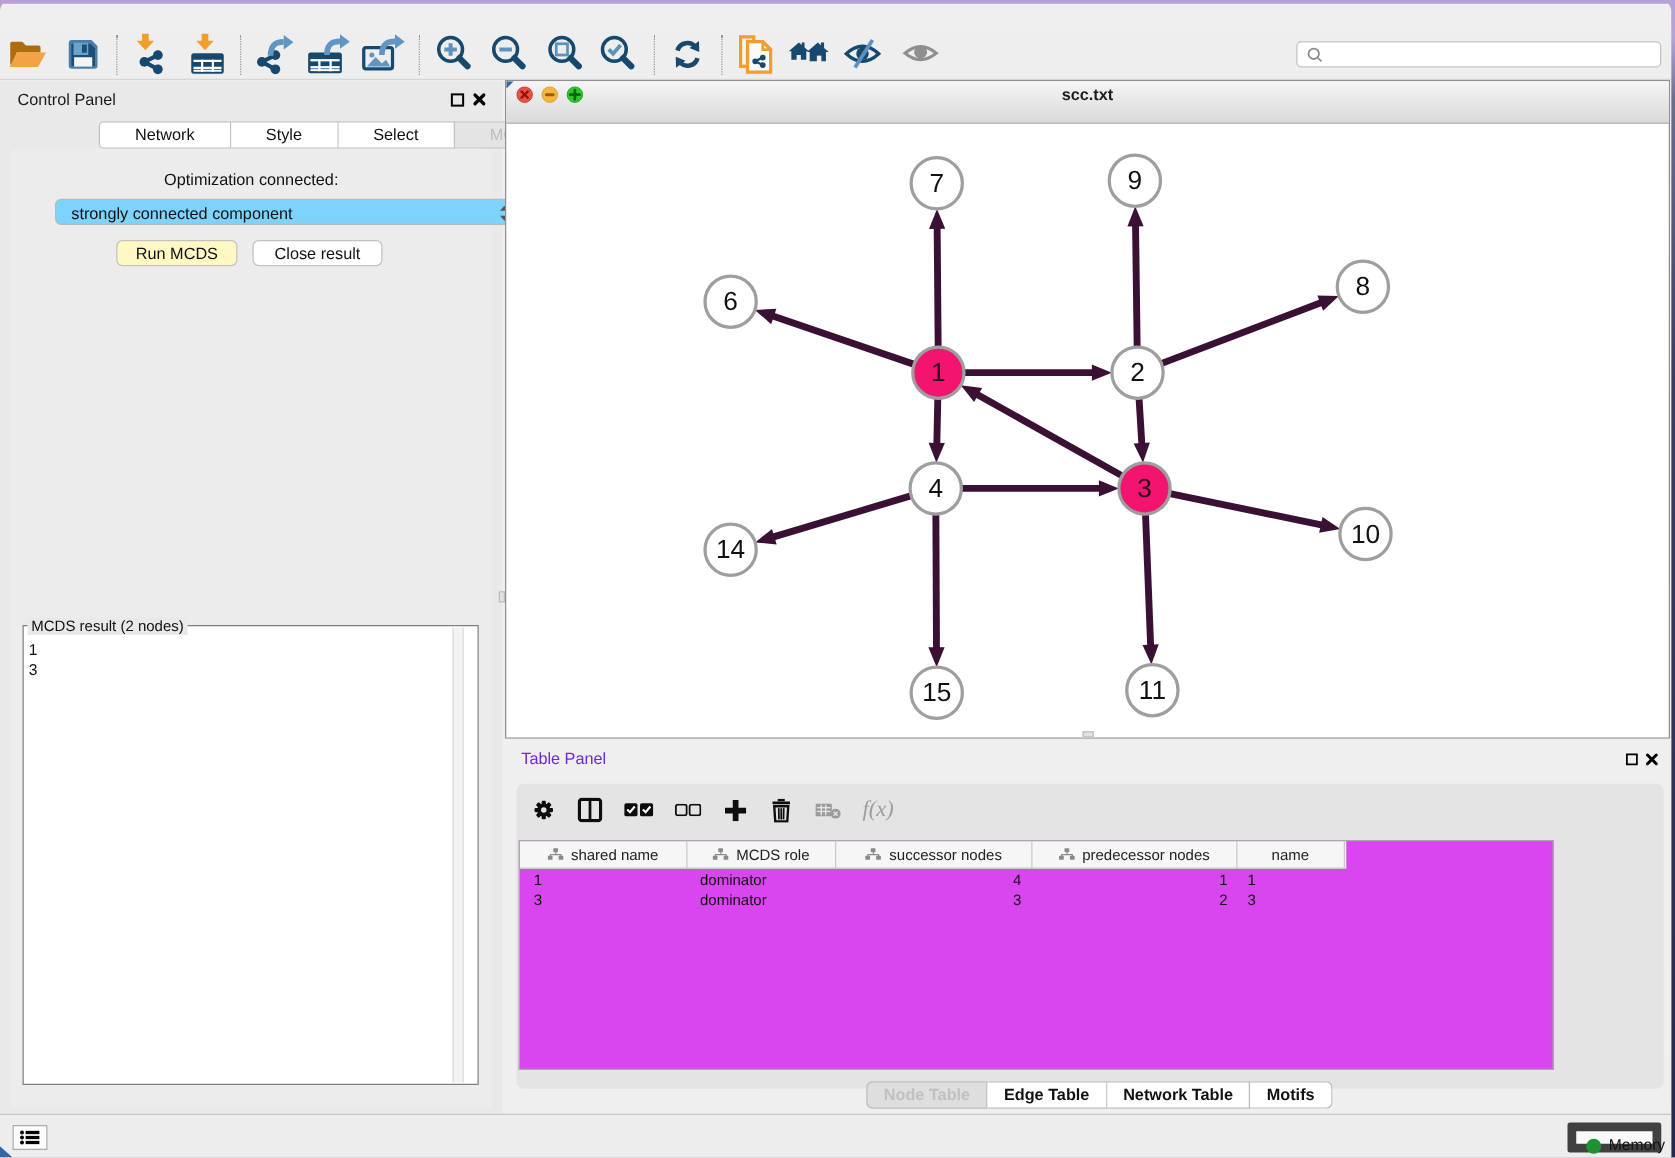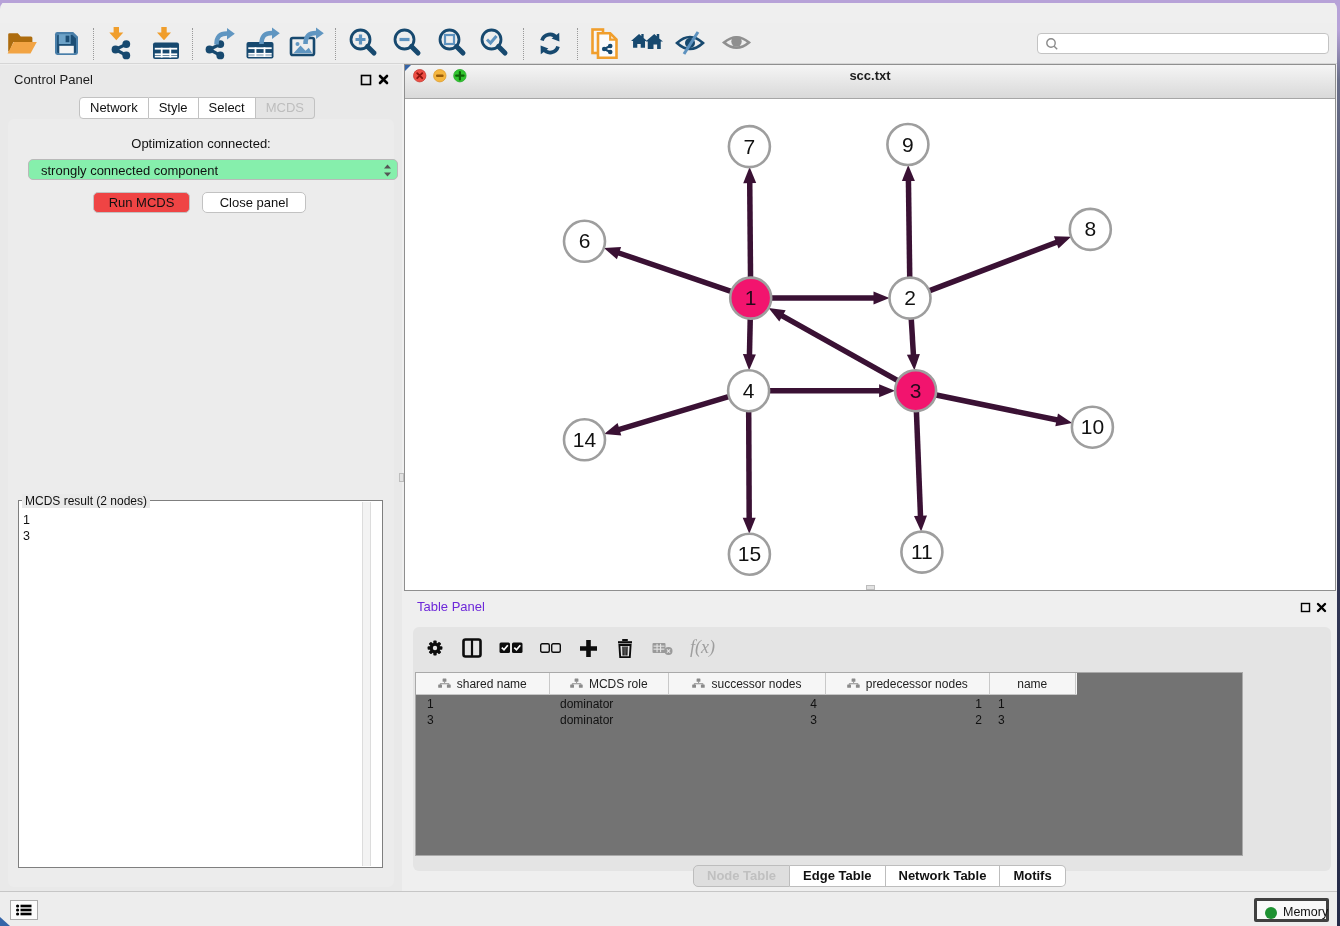--- a/index.html
+++ b/index.html
@@ -14,33 +14,33 @@
 #wtitle { position:absolute; top:2.5px; width:100%; text-align:center; font-size:13px; color:#a4a4a4; }
 
 #toolbar { position:absolute; left:0; top:23px; width:100%; height:41px; background:#eeeeee; border-bottom:1px solid #d6d6d6; }
 .sep { position:absolute; top:5px; height:32px; width:0; border-left:1px dotted #9a9a9a; }
 .tbi { position:absolute; top:50%; transform:translate(-50%,-50%); }
 #searchbox { position:absolute; left:1037px; top:10px; width:292px; height:21px; background:#fff; border:1px solid #c3c3c3; border-radius:4px; }
 
 #cpanel { position:absolute; left:0; top:65px; width:402px; height:826px; background:#e9e9e9; }
 #cpanel .hdr { position:absolute; left:14px; top:7px; font-size:13px; color:#1b1b1b; }
 #tabs { position:absolute; left:79px; top:32px; height:22px; display:flex; font-size:13px; }
-.tab { background:#fff; border:1px solid #c2c2c2; border-left:none; padding:0 10px; line-height:20px; color:#111; }
+.tab { background:#fff; border:1px solid #c2c2c2; border-left:none; padding:0 28px; line-height:20px; color:#111; }
 .tab.first { border-left:1px solid #c2c2c2; border-radius:4px 0 0 4px; }
 .tab.sel { background:#e4e4e4; color:#bdbdbd; border-radius:0 4px 4px 0; }
 #cpbody { position:absolute; left:8px; top:54px; width:386px; height:768px; background:#ececec; border-radius:6px; }
 
 #netframe { position:absolute; left:404px; top:64px; width:932px; height:527px; border:1px solid #8f8f8f; background:#fff; }
 #nettitle { position:absolute; left:0; top:0; width:100%; height:34px; background:linear-gradient(#f5f5f5,#d9d9d9); border-bottom:1px solid #a6a6a6; }
 #nettitle .t { position:absolute; top:3px; width:100%; text-align:center; font-size:13px; font-weight:bold; color:#1c1c1c; }
 
 #tpanel { position:absolute; left:403px; top:591px; width:934px; height:300px; background:#efefef; }
 #tpanel .hdr { position:absolute; left:14px; top:8px; font-size:13px; color:#6d28d9; }
 #tcontainer { position:absolute; left:10px; top:36px; width:918px; height:244px; background:#e4e4e4; border-radius:6px; }
-#ttable { position:absolute; left:2px; top:45px; width:828px; height:184px; background:#737373; border:1px solid #a9a9a9; }
+#ttable { position:absolute; left:2px; top:45px; width:828px; height:184px; background:#d946ef; border:1px solid #a9a9a9; }
 #thead { position:absolute; left:0; top:0; width:661px; height:22px; background:#f6f6f6; border-bottom:1px solid #c6c6c6; font-size:12px; color:#222; }
 .thc { position:absolute; top:0; height:22px; border-right:1px solid #c9c9c9; text-align:center; line-height:22px; }
 .trow { position:absolute; left:0; width:100%; height:16px; font-size:12px; color:#111; }
 .tc { position:absolute; top:0; height:16px; line-height:15px; }
 #btabs { position:absolute; left:280px; top:238px; height:22px; display:flex; font-size:13px; font-weight:bold; }
 .btab { background:#fff; border:1px solid #bdbdbd; border-left:none; padding:0 13px; line-height:20px; color:#111; }
 .btab.sel { background:#dedede; color:#c0c0c0; border-radius:5px 0 0 5px; border-left:1px solid #bdbdbd; }
 .btab.last { border-radius:0 5px 5px 0; }
 
 #statusbar { position:absolute; left:0; top:891px; width:1337px; height:35px; background:#ededed; border-top:1px solid #c6c6c6; }
@@ -183,28 +183,28 @@
         <path d="M20 2 L27 9 M27 2 L20 9" stroke="#000" stroke-width="2.6" stroke-linecap="round"></path>
       </svg>
     <div id="tabs">
       <div class="tab first">Network</div>
         <div class="tab">Style</div>
         <div class="tab">Select</div>
         <div class="tab sel">MCDS</div>
     </div>
     <div id="cpbody">
       <div class="abs" style="left:0;top:17px;width:100%;text-align:center;font-size:13px;color:#111;">Optimization connected:</div>
-      <div class="abs" style="left:20px;top:40px;width:370px;height:21px;background:#86efac;border:1px solid #b9b9b9;border-radius:5px;">
+      <div class="abs" style="left:36px;top:40px;width:370px;height:21px;background:#7dd3fc;border:1px solid #b9b9b9;border-radius:5px;">
         <div class="abs" style="left:12px;top:2.5px;font-size:13px;color:#111;">strongly connected component</div>
         <svg class="abs" style="right:5px;top:3px;" width="9" height="15" viewBox="0 0 9 15">
             <path d="M1 5.5 L4.5 1.5 L8 5.5 Z M1 9.5 L4.5 13.5 L8 9.5 Z" fill="#555"></path>
           </svg>
       </div>
-      <div class="abs" style="left:85px;top:73px;width:97px;height:21px;background:#ef4444;border:1px solid #c2c2c2;border-radius:5px;text-align:center;font-size:13px;line-height:19px;color:#111;">Run MCDS</div>
-      <div class="abs" style="left:194px;top:73px;width:104px;height:21px;background:#fff;border:1px solid #c2c2c2;border-radius:5px;text-align:center;font-size:13px;line-height:19px;color:#111;">Close panel</div>
+      <div class="abs" style="left:85px;top:73px;width:97px;height:21px;background:#fef9c3;border:1px solid #c2c2c2;border-radius:5px;text-align:center;font-size:13px;line-height:19px;color:#111;">Run MCDS</div>
+      <div class="abs" style="left:194px;top:73px;width:104px;height:21px;background:#fff;border:1px solid #c2c2c2;border-radius:5px;text-align:center;font-size:13px;line-height:19px;color:#111;">Close result</div>
     </div>
     <div class="abs" style="left:18px;top:435px;width:365px;height:368px;border:1px solid #7f7f7f;background:#fff;">
       <div class="abs" style="left:3px;top:-7px;background:#e9e9e9;padding:0 3px;font-size:12px;color:#111;">MCDS result (2 nodes)</div>
       <div class="abs" style="left:4px;top:11px;font-size:12.5px;color:#111;line-height:16px;">1<br>3</div>
       <div class="abs" style="right:11px;top:1px;width:9px;height:364px;background:#f3f3f3;border-left:1px solid #dcdcdc;border-right:1px solid #dcdcdc;"></div>
     </div>
   </div>
   <div id="netframe">
     <div id="nettitle">
       <svg class="abs" style="left:8px;top:4px;" width="60" height="14" viewBox="0 0 60 14">
@@ -396,21 +396,21 @@
   <div id="statusbar">
     <div class="abs" style="left:10px;top:8px;width:28px;height:20px;background:#fcfcfc;border:1px solid #ababab;"></div>
     <svg class="abs" style="left:16px;top:12px;" width="16" height="12" viewBox="0 0 16 12">
         <circle cx="1.6" cy="2" r="1.6" fill="#000"></circle>
         <circle cx="1.6" cy="6" r="1.6" fill="#000"></circle>
         <circle cx="1.6" cy="10" r="1.6" fill="#000"></circle>
         <rect x="4.5" y="0.7" width="11" height="2.6" fill="#000"></rect>
         <rect x="4.5" y="4.7" width="11" height="2.6" fill="#000"></rect>
         <rect x="4.5" y="8.7" width="11" height="2.6" fill="#000"></rect>
       </svg>
-    <div class="abs" style="left:1254px;top:6px;width:75px;height:24px;background:#f9f9f9;border:3px solid #404040;border-radius:2px;padding-left:32px;">
+    <div class="abs" style="left:1254px;top:6px;width:75px;height:24px;background:#f9f9f9;border:7px solid #404040;border-radius:2px;padding-left:32px;">
       <div class="abs" style="left:8px;top:5.5px;width:12px;height:12px;border-radius:50%;background:#1e9132;"></div>
       <div class="abs" style="left:26px;top:4px;font-size:12.5px;color:#111;">Memory</div>
     </div>
   </div>
 </div>
 <div class="abs" style="left:399px;top:473px;width:5px;height:9px;background:#e2e2e2;border:1px solid #bdbdbd;"></div>
 <div class="abs" style="left:866px;top:585px;width:9px;height:5px;background:#e2e2e2;border:1px solid #bdbdbd;"></div>
 <svg class="abs" style="left:0;top:917px;" width="10" height="9" viewBox="0 0 10 9">
     <path d="M0 9 L0 0 L10 9 Z" fill="#3565a8"></path>
   </svg>

